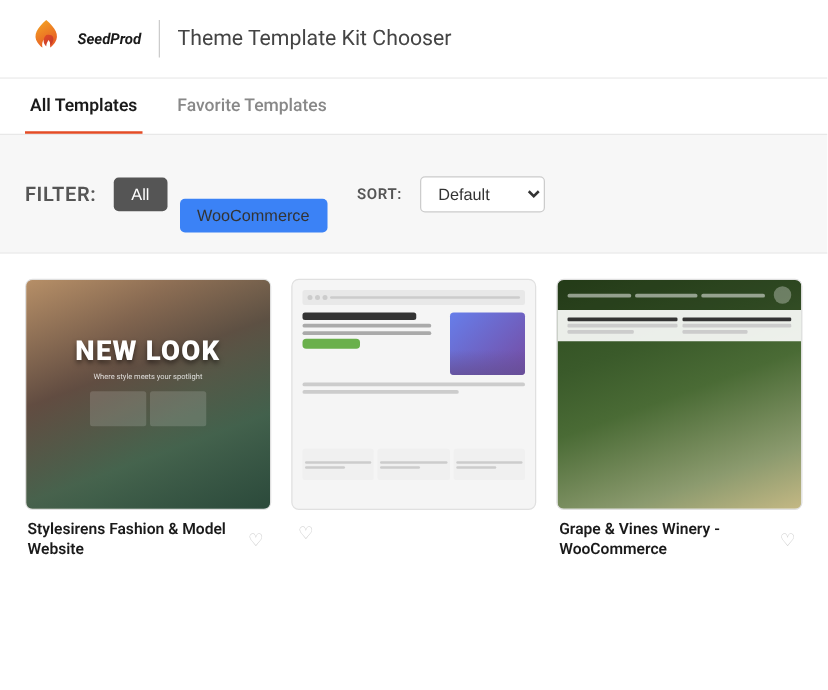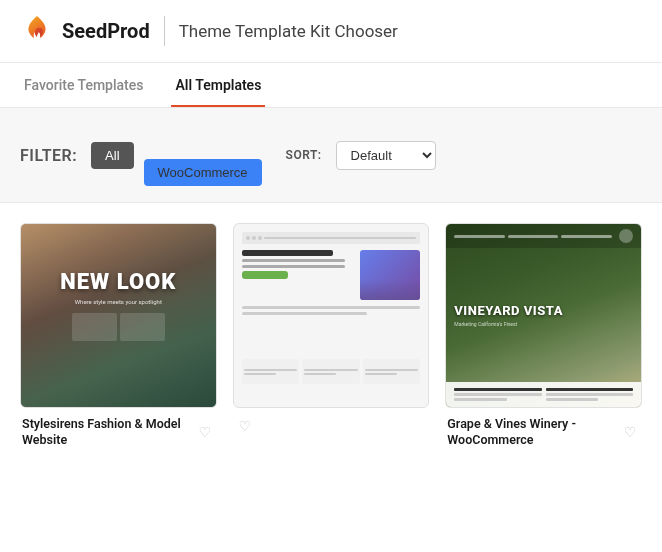--- a/index.html
+++ b/index.html
@@ -22,23 +22,24 @@
     .logo-area {
       display: flex;
       align-items: center;
       gap: 8px;
     }
     .logo-icon {
       width: 34px;
       height: 34px;
     }
     .logo-text {
-      font-size: 20px;
+      font-size: 12px;
       font-weight: 700;
       color: #1a1a1a;
+      font-style: italic;
     }
     .header-divider {
       width: 1px;
       height: 30px;
       background: #ccc;
       margin: 0 14px;
     }
     .header-title {
       font-size: 17px;
       color: #444;
@@ -406,22 +407,22 @@
         </linearGradient>
       </defs>
     </svg>
     <span class="logo-text">SeedProd</span>
   </div>
   <div class="header-divider"></div>
   <span class="header-title">Theme Template Kit Chooser</span>
 </div>
 
 <div class="tabs">
+  <div class="tab active">All Templates</div>
   <div class="tab">Favorite Templates</div>
-  <div class="tab active">All Templates</div>
 </div>
 
 <div class="filter-bar">
   <span class="filter-label">FILTER:</span>
   <button class="filter-btn active-filter">All</button>
   <button class="filter-btn inactive-filter">WooCommerce</button>
   <span class="sort-label">SORT:</span>
   <select class="sort-select">
     <option>Default</option>
     <option>Newest</option>
@@ -506,24 +507,20 @@
   </div>
 
   <div class="template-card">
     <div class="template-thumb thumb-winery">
       <div class="winery-nav">
         <div class="winery-nav-line"></div>
         <div class="winery-nav-line"></div>
         <div class="winery-nav-line"></div>
         <div style="width:14px;height:14px;border-radius:50%;background:rgba(255,255,255,0.3);margin-left:4px;"></div>
       </div>
-      <div class="winery-hero-section">
-        <div class="winery-title">VINEYARD VISTA</div>
-        <div class="winery-sub">Marketing California's Finest</div>
-      </div>
       <div class="winery-bottom">
         <div class="winery-bottom-col">
           <div class="winery-bottom-line"></div>
           <div class="winery-bottom-line light"></div>
           <div class="winery-bottom-line light short"></div>
         </div>
         <div class="winery-bottom-col">
           <div class="winery-bottom-line"></div>
           <div class="winery-bottom-line light"></div>
           <div class="winery-bottom-line light short"></div>

